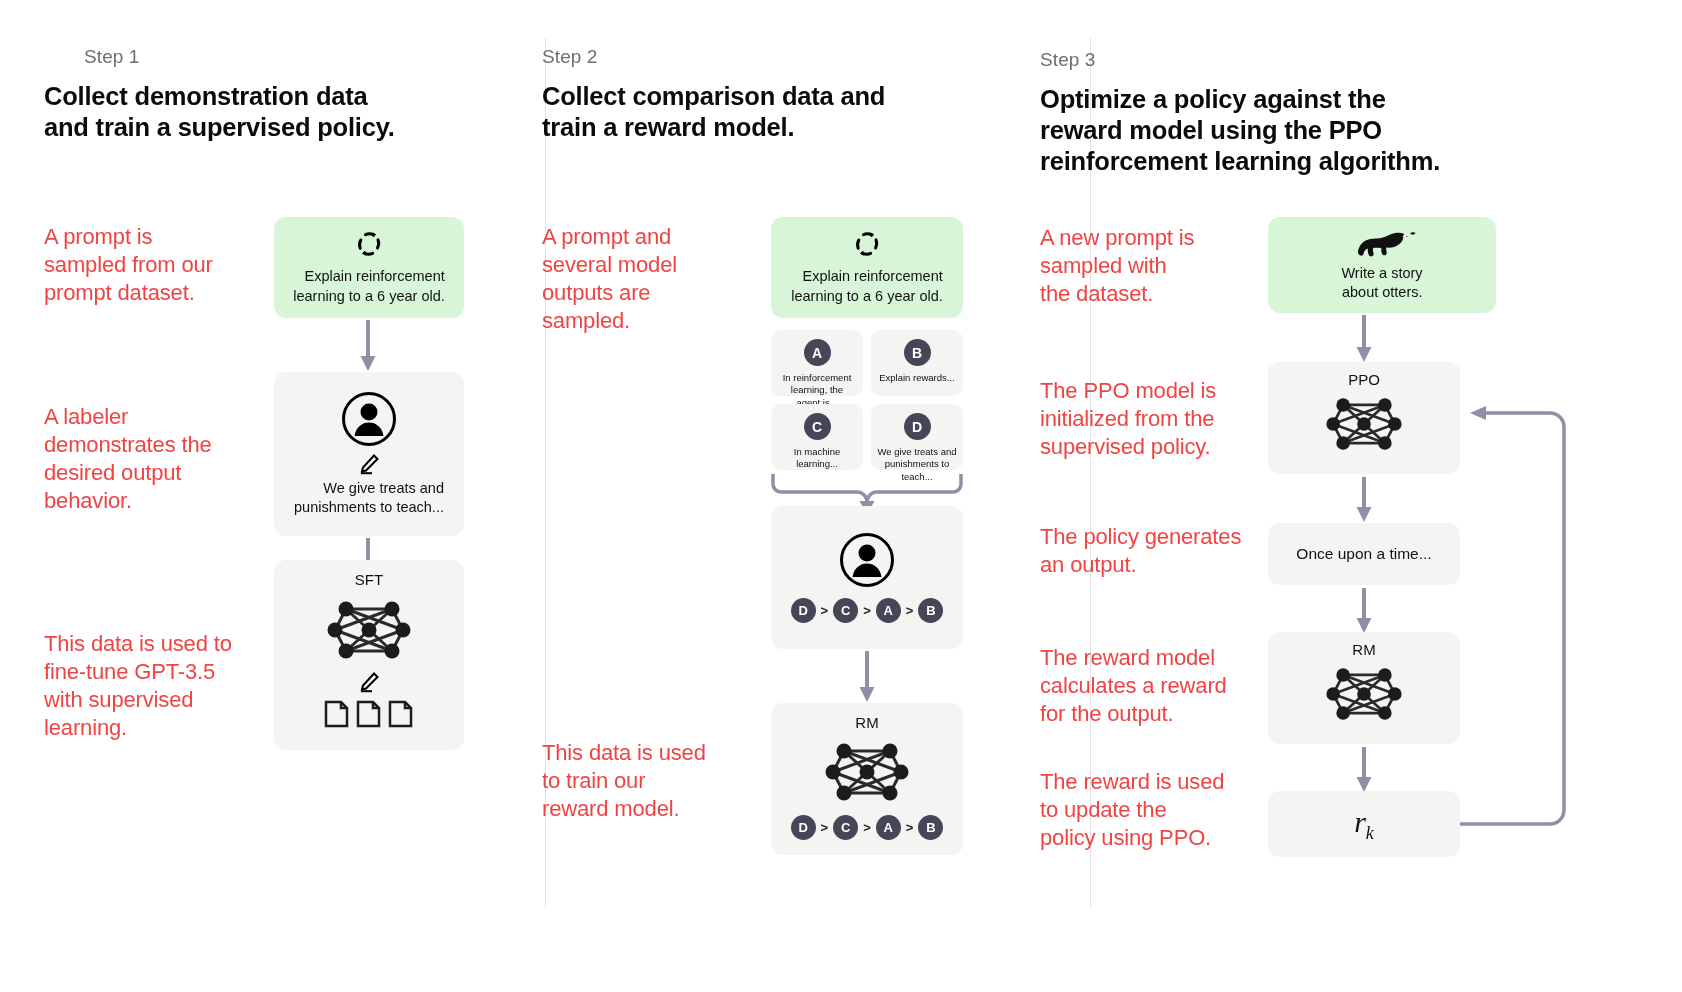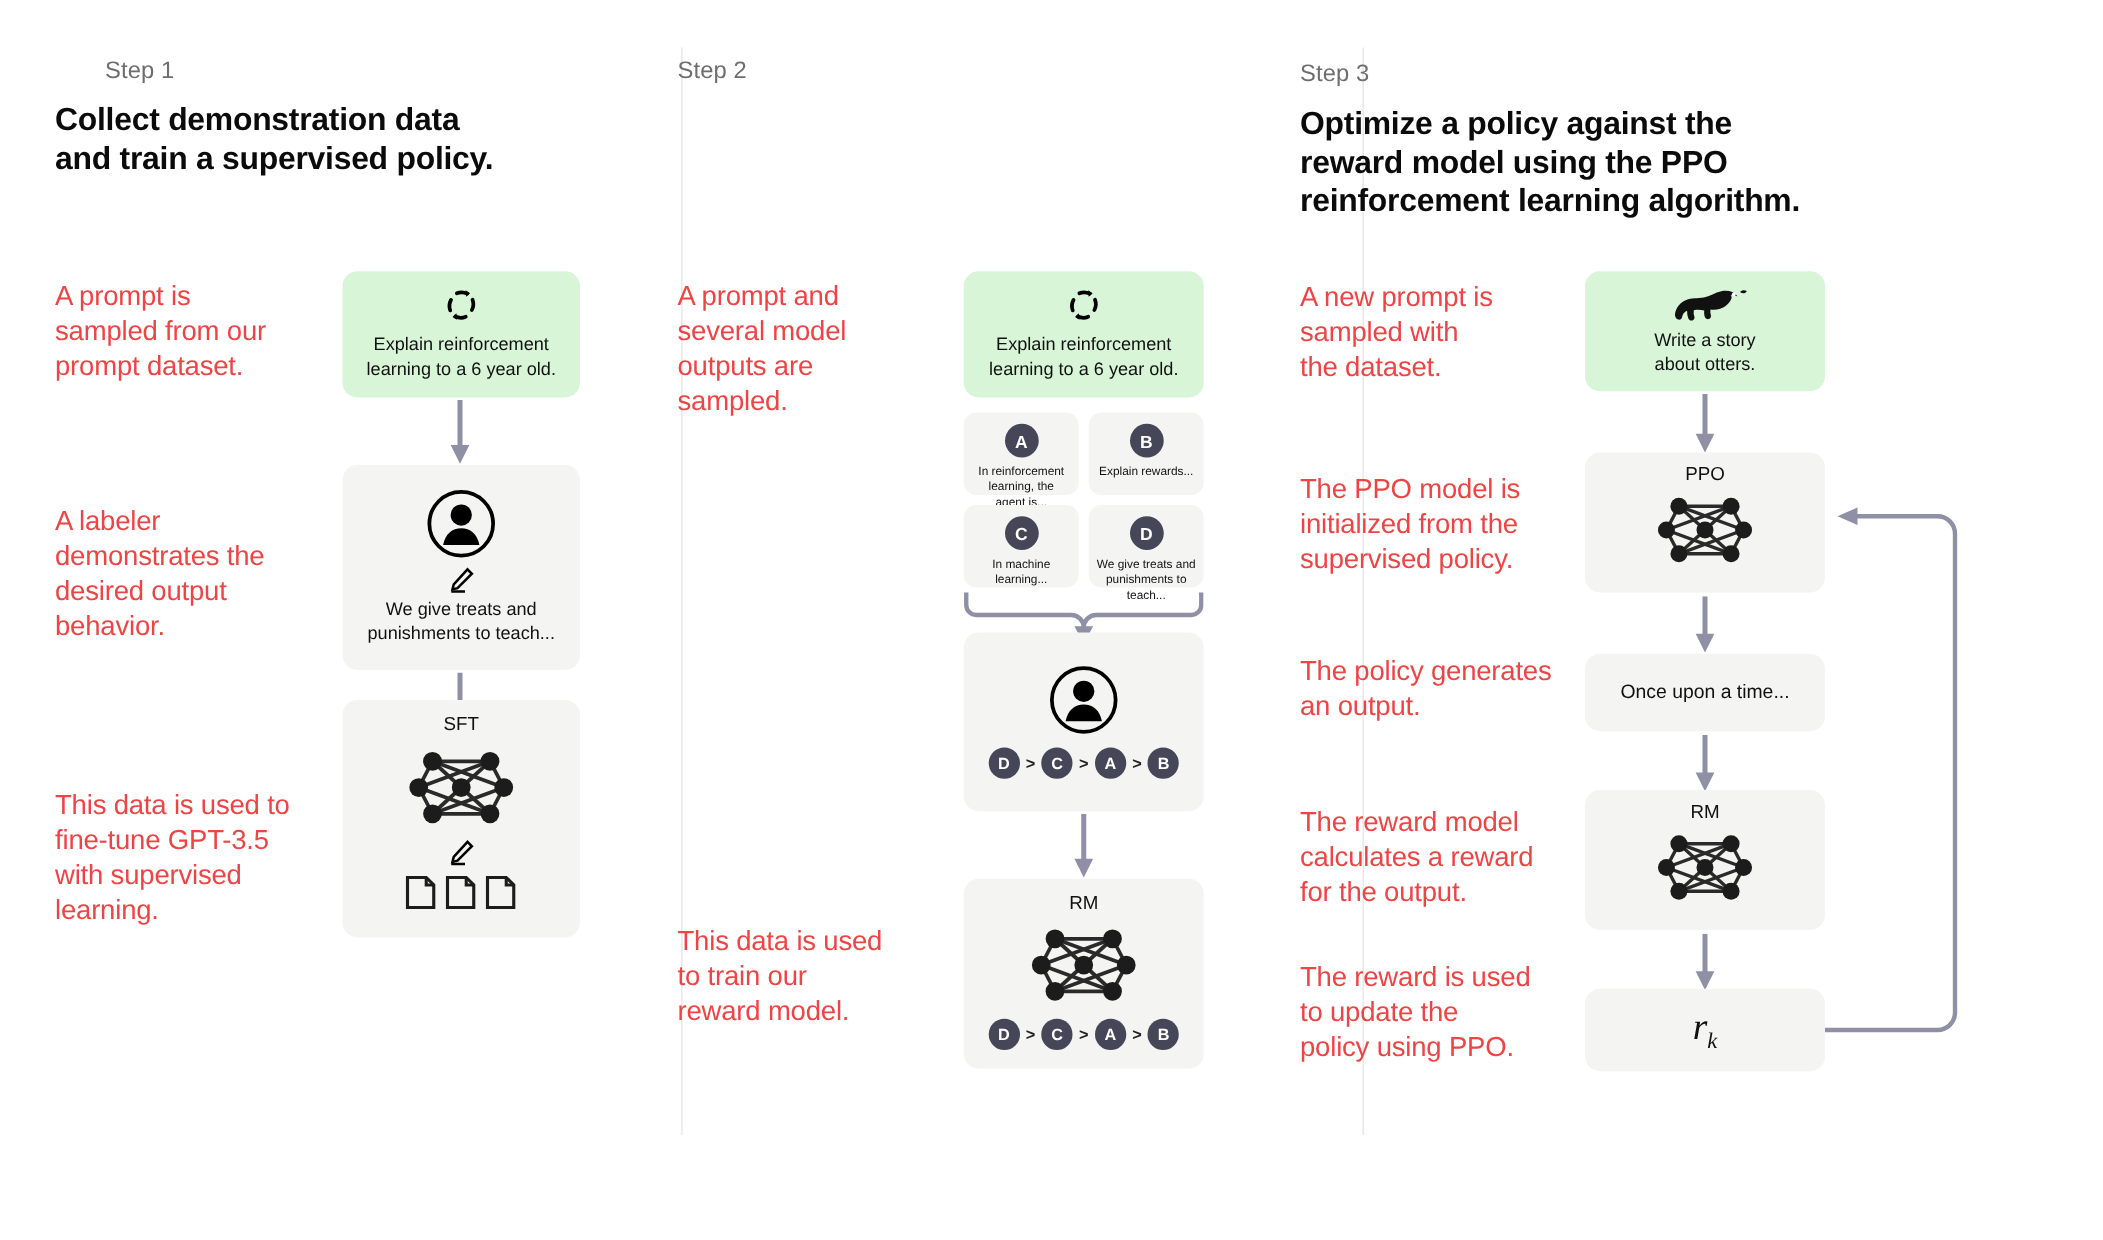--- a/index.html
+++ b/index.html
@@ -42,21 +42,21 @@
   
   .card {
     position: absolute;
     border-radius: 12px;
     background: #f4f4f2;
     display: flex; flex-direction: column;
     align-items: center; justify-content: center;
   }
   .card.green { background: #d8f5d8; }
   .card-text {
-    font-size: 14.5px; line-height: 1.32; text-align: center;
+    font-size: 14.5px; line-height: 1.32; text-align: right;
     color: #111; padding: 0 12px;
   }
   .card-label { font-size: 15px; color: #111; text-align: center; }
   .mono-out { font-size: 15.5px; color: #111; }
 
   .rk { font-family: "Liberation Serif", serif; font-style: italic; font-size: 30px; }
   .rk sub { font-size: 18px; font-style: italic; }
 
   
   .mini {
@@ -214,20 +214,22 @@
             <path d="M67 3 h15 l6 6 v18 h-21 z"></path>
               <path d="M82 3 v6 h6"></path>
           </g>
         </svg>
       </span>
     </div>
   </div>
 
   <div class="column col-2">
     <div class="step-label" style="left:-3px; top:46px;">Step 2</div>
+    <div class="step-title" style="left:-3px; top:81px; width:420px; white-space:pre-line;">Collect comparison data and
+train a reward model.</div>
 
     <div class="caption" style="left:-3px; top:223px; width:230px; white-space:pre-line;">A prompt and
 several model
 outputs are
 sampled.</div>
     <div class="caption" style="left:-3px; top:739px; width:240px; white-space:pre-line;">This data is used
 to train our
 reward model.</div>
 
     <div class="card green" style="left:226px; top:217px; width:192px; height:101px;">
@@ -360,21 +362,21 @@
 supervised policy.</div>
     <div class="caption" style="left:-50px; top:644px; width:250px; white-space:pre-line;">The reward model
 calculates a reward
 for the output.</div>
     <div class="caption" style="left:-50px; top:523px; width:250px; white-space:pre-line;">The policy generates
 an output.</div>
     <div class="caption" style="left:-50px; top:768px; width:250px; white-space:pre-line;">The reward is used
 to update the
 policy using PPO.</div>
 
-    <div class="card green" style="left:178px; top:217px; width:192px; height:96px;">
+    <div class="card green" style="left:178px; top:217px; width:228px; height:96px;">
       <span style="margin-bottom:6px;">
         <svg width="68" height="30" viewBox="0 0 68 30">
           <path d="M60 9c-3-4-8-5-13-4-5 1-9 4-14 5-5 1-10 0-14 2-5 2-8 6-9 11-0.3 2 .7 4 2.5 4.6 1.6.5 3-.5 3.2-2 .3-2.3 1.8-4.3 4-5 0 2.2.2 4.2 1 6.2.5 1.3 2 2 3.3 1.5 1.3-.5 1.9-1.9 1.5-3.2-.6-1.6-.7-3.3-.4-5 2.8-.4 5.6-.3 8.3.2-.2 1.8-.1 3.6.5 5.3.5 1.3 1.9 2 3.2 1.6 1.3-.4 2-1.9 1.6-3.2-.5-1.4-.6-2.9-.3-4.4 2.6.3 5.2.2 7.7-.6 4-1.2 7.2-4 8.9-7.8.5-1.1.3-2.4-.6-3.2z" fill="#111"></path>
           <circle cx="57" cy="7.5" r="1.6" fill="#fff"></circle>
           <path d="M62 5.5c1.5-1.5 4-1.8 5.5-.5-1.2 1.8-3.5 2.3-5.5.5z" fill="#111"></path>
         </svg>
       </span>
       <div class="card-text" style="white-space:pre-line;">Write a story
 about otters.</div>
     </div>

